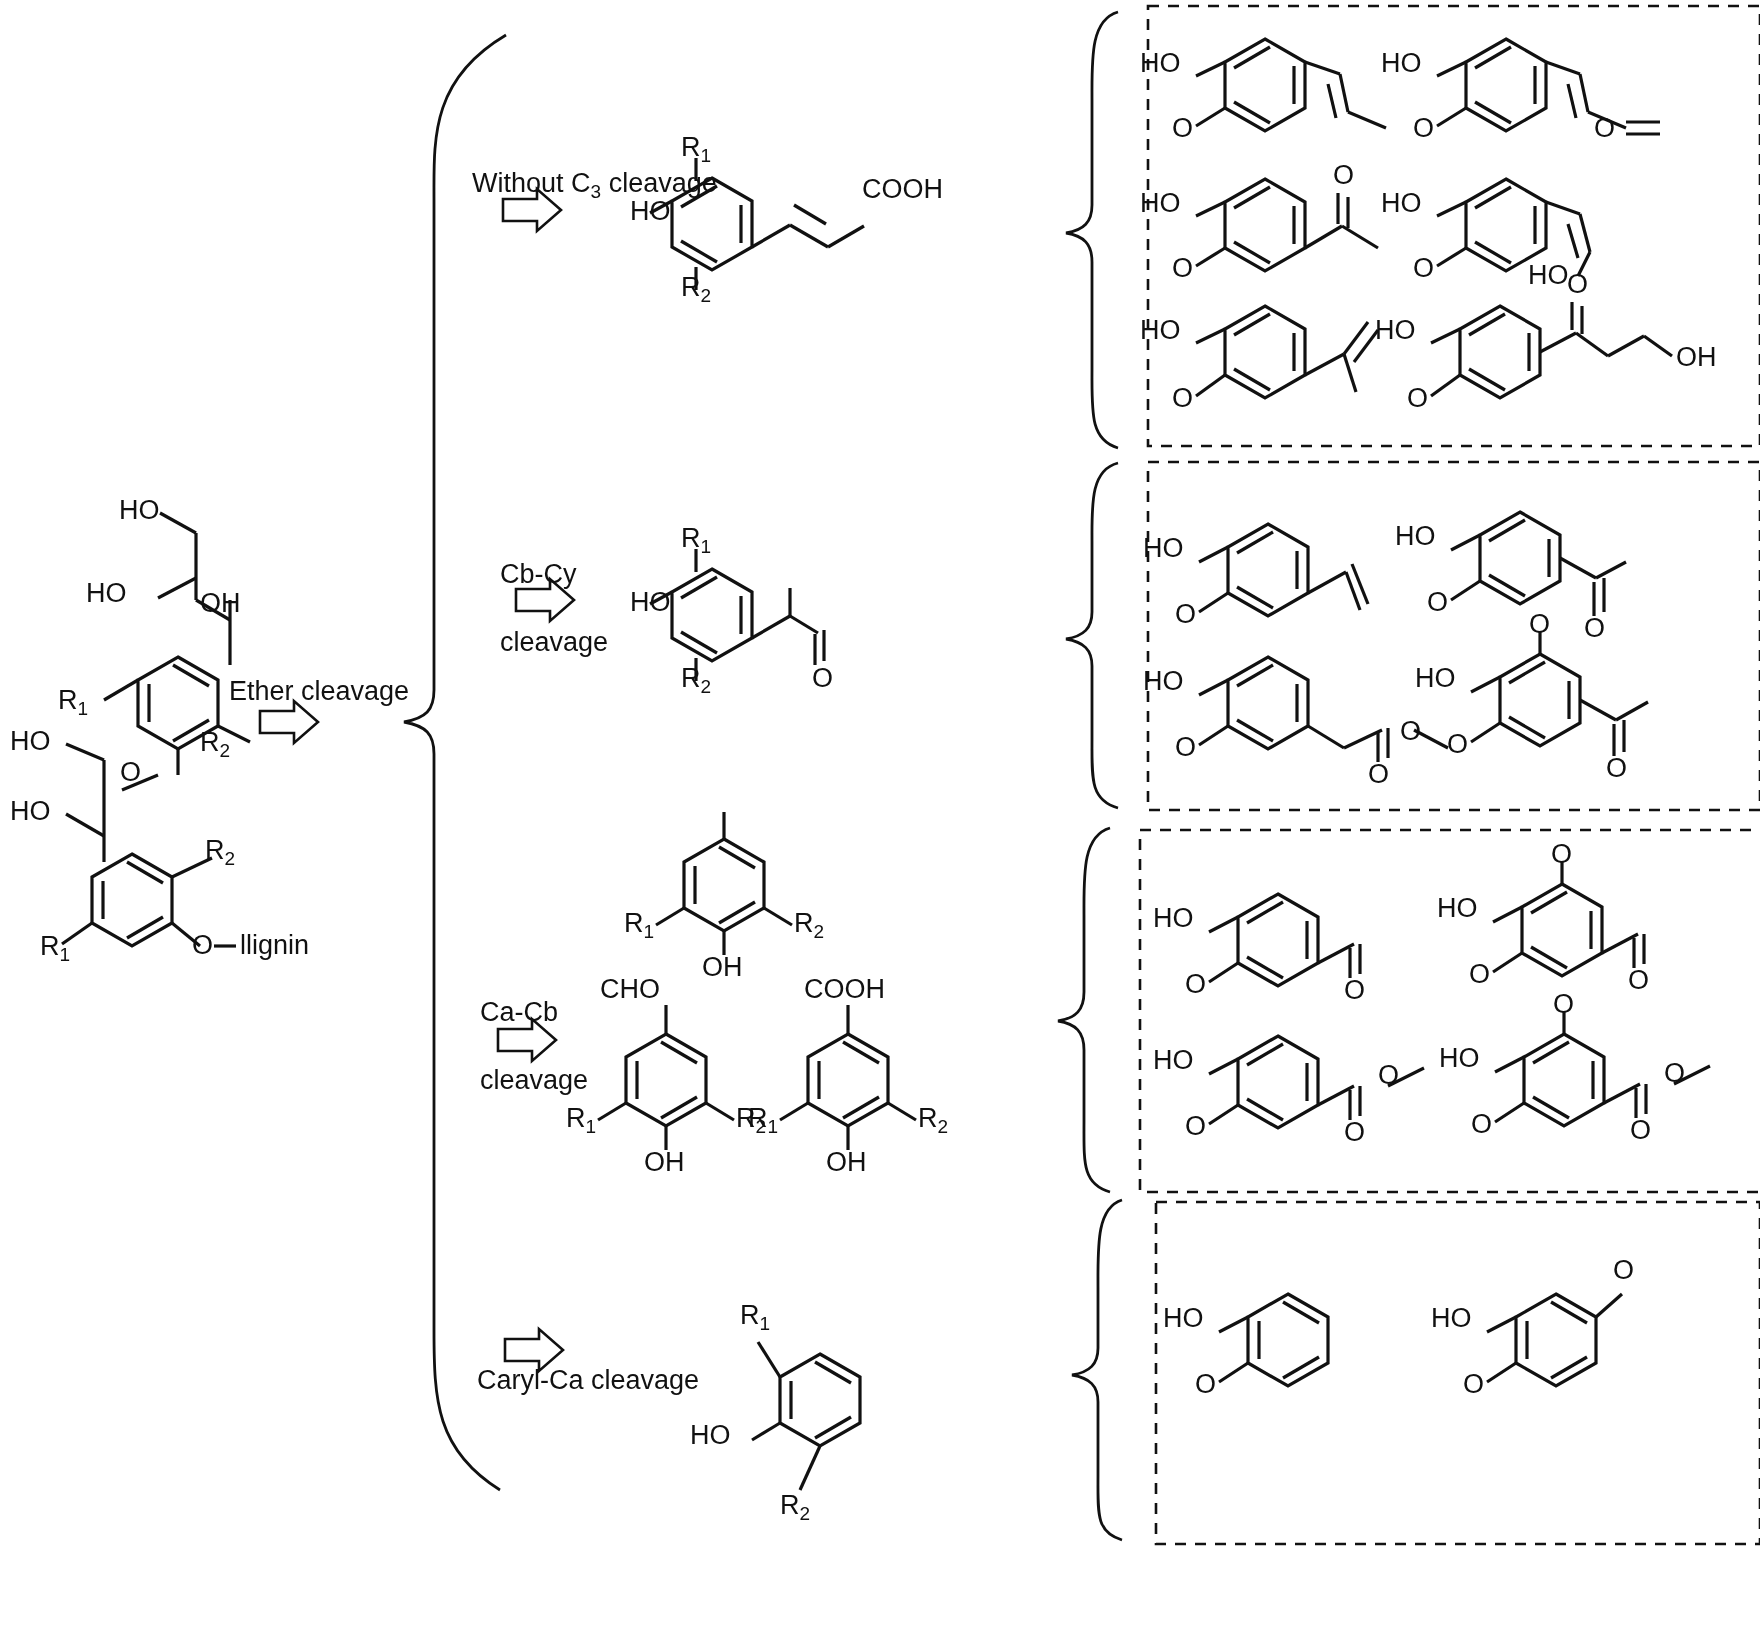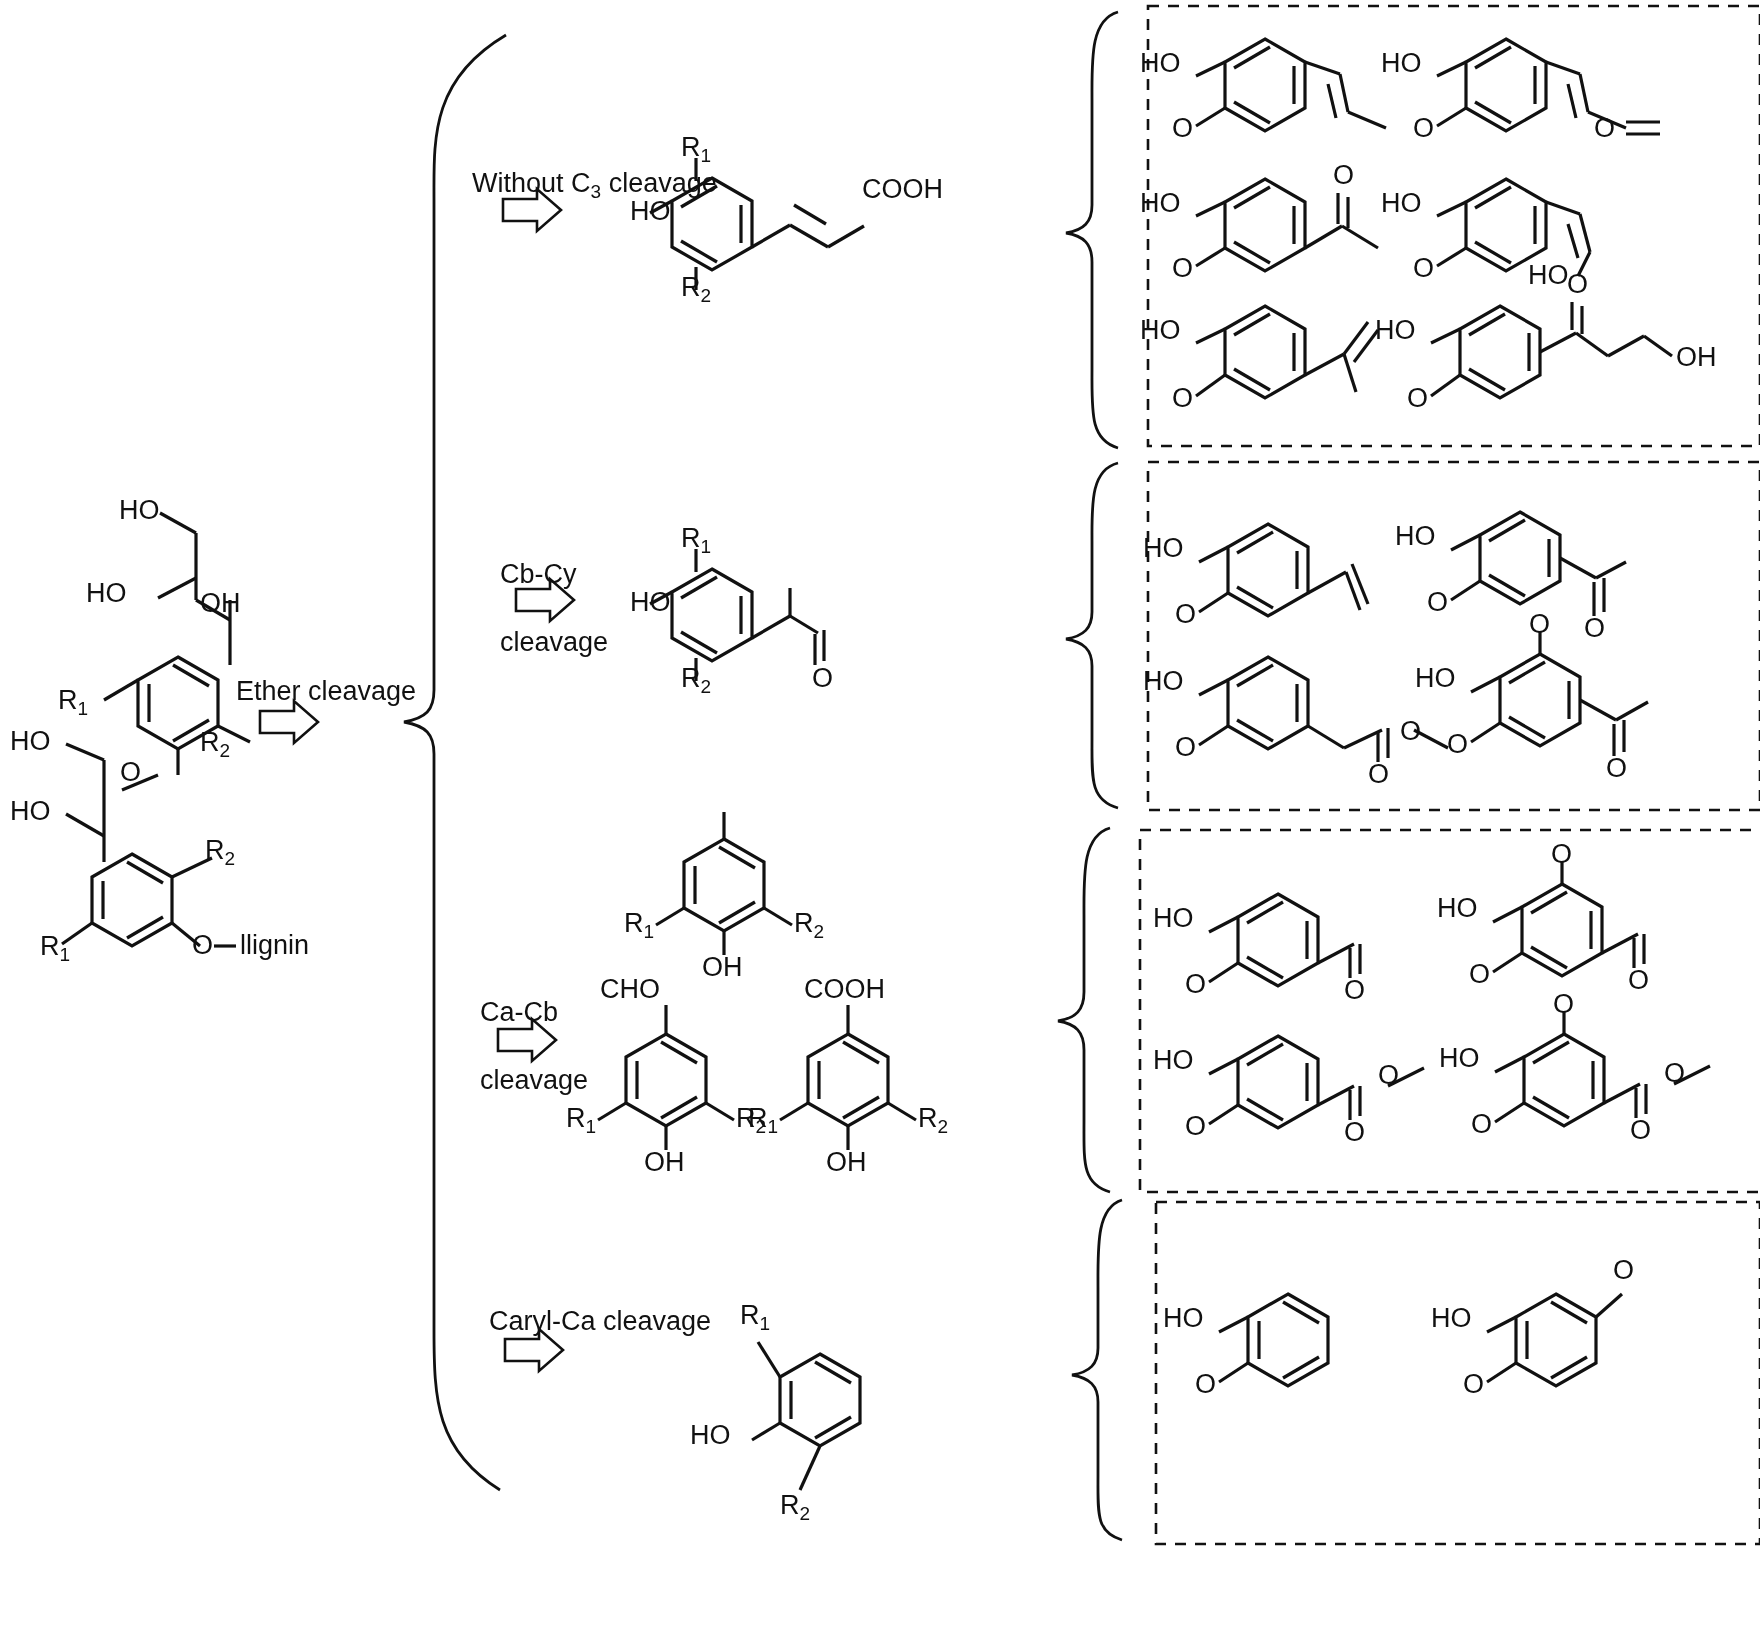--- a/index.html
+++ b/index.html
@@ -322,21 +322,21 @@
 <div class="lbl" style="left:58px;top:685px;">R<sub>1</sub></div>
 <div class="lbl" style="left:200px;top:727px;">R<sub>2</sub></div>
 <div class="lbl" style="left:120px;top:757px;">O</div>
 <div class="lbl" style="left:10px;top:726px;">HO</div>
 <div class="lbl" style="left:10px;top:796px;">HO</div>
 <div class="lbl" style="left:205px;top:835px;">R<sub>2</sub></div>
 <div class="lbl" style="left:40px;top:931px;">R<sub>1</sub></div>
 <div class="lbl" style="left:192px;top:930px;">O</div>
 <div class="lbl" style="left:240px;top:930px;">llignin</div>
 
-<div class="lbl" style="left:236px;top:676px;">Ether cleavage</div>
+<div class="lbl" style="left:229px;top:676px;">Ether cleavage</div>
 
 <div class="lbl" style="left:472px;top:168px;text-align:center;">Without C<sub>3</sub> cleavage</div>
 <div class="lbl" style="left:681px;top:132px;">R<sub>1</sub></div>
 <div class="lbl" style="left:630px;top:196px;">HO</div>
 <div class="lbl" style="left:681px;top:272px;">R<sub>2</sub></div>
 <div class="lbl" style="left:862px;top:174px;">COOH</div>
 
 <div class="lbl2" style="left:500px;top:558px;width:130px;">Cb-Cy</div>
 <div class="lbl2" style="left:500px;top:626px;width:130px;">cleavage</div>
 <div class="lbl" style="left:681px;top:523px;">R<sub>1</sub></div>
@@ -351,21 +351,21 @@
 <div class="lbl" style="left:702px;top:952px;">OH</div>
 <div class="lbl" style="left:600px;top:974px;">CHO</div>
 <div class="lbl" style="left:566px;top:1103px;">R<sub>1</sub></div>
 <div class="lbl" style="left:736px;top:1103px;">R<sub>2</sub></div>
 <div class="lbl" style="left:644px;top:1147px;">OH</div>
 <div class="lbl" style="left:804px;top:974px;">COOH</div>
 <div class="lbl" style="left:748px;top:1103px;">R<sub>1</sub></div>
 <div class="lbl" style="left:918px;top:1103px;">R<sub>2</sub></div>
 <div class="lbl" style="left:826px;top:1147px;">OH</div>
 
-<div class="lbl" style="left:477px;top:1306px;margin-left:12px;">Caryl-Ca cleavage</div>
+<div class="lbl" style="left:477px;top:1365px;">Caryl-Ca cleavage</div>
 <div class="lbl" style="left:740px;top:1300px;">R<sub>1</sub></div>
 <div class="lbl" style="left:690px;top:1420px;">HO</div>
 <div class="lbl" style="left:780px;top:1490px;">R<sub>2</sub></div>
 
 <div class="lbl" style="left:1140px;top:48px;">HO</div>
 <div class="lbl" style="left:1172px;top:113px;">O</div>
 <div class="lbl" style="left:1381px;top:48px;">HO</div>
 <div class="lbl" style="left:1413px;top:113px;">O</div>
 <div class="lbl" style="left:1594px;top:113px;">O</div>
 <div class="lbl" style="left:1140px;top:188px;">HO</div>

